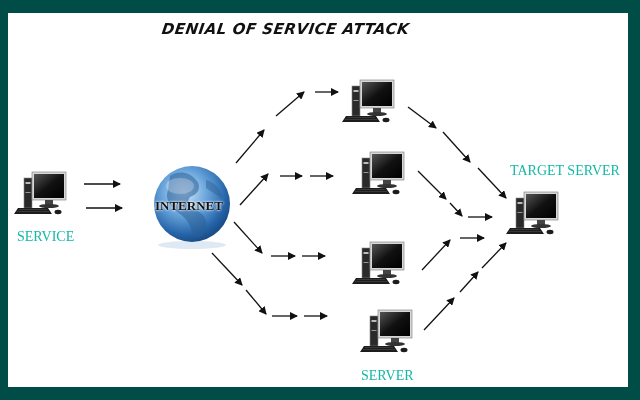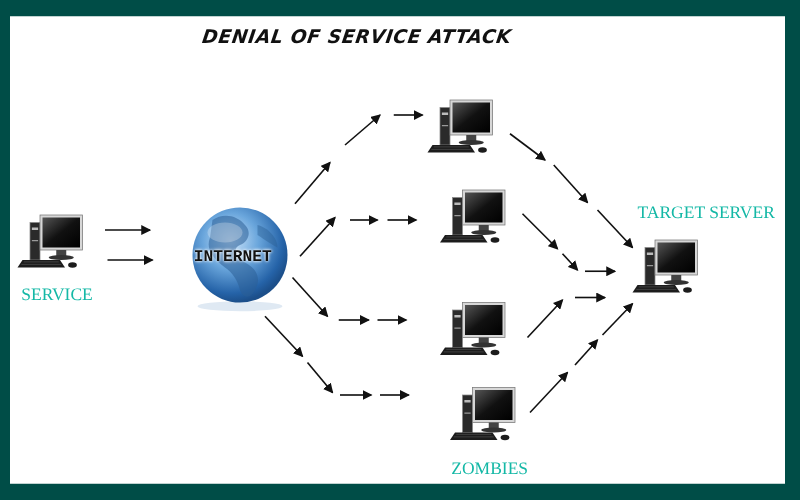--- a/index.html
+++ b/index.html
@@ -1,20 +1,20 @@
 <!DOCTYPE html>
 <html><head>
 <meta charset="utf-8">
 <style>
   html, body { margin: 0; padding: 0; }
   body { width: 640px; height: 400px; background: #004d47; position: relative; overflow: hidden; }
   .canvas { position: absolute; left: 8px; top: 13px; width: 620px; height: 374px; background: #ffffff; overflow: hidden; }
   .title { position: absolute; left: 162px; top: 20px; font-family: "DejaVu Sans", sans-serif; font-weight: bold; font-style: italic; font-size: 15px; letter-spacing: 0.5px; color: #111; transform: skewX(-8deg); }
   .label { position: absolute; font-family: "Liberation Serif", serif; font-size: 14px; color: #14b8a6; white-space: nowrap; }
-  .globe-label { position: absolute; font-family: Liberation Mono, monospace; font-weight: bold; font-size: 13px; color: #111; white-space: nowrap; text-shadow: 0 0 2px #fff, 0 0 3px #fff; }
+  .globe-label { position: absolute; font-family: Liberation Serif, serif; font-weight: bold; font-size: 13px; color: #111; white-space: nowrap; text-shadow: 0 0 2px #fff, 0 0 3px #fff; }
   svg.diagram { position: absolute; left: 0; top: 0; }
 </style>
 </head>
 <body>
 
 <div class="canvas"></div>
 
 <svg class="diagram" width="640" height="400">
   <defs>
     <marker id="ah" markerWidth="8" markerHeight="8" refX="7" refY="4" orient="auto" markerUnits="userSpaceOnUse">
@@ -102,13 +102,13 @@
     <line x1="424" y1="330" x2="454" y2="298" marker-end="url(#ah)"></line>
     <line x1="460" y1="292" x2="478" y2="272" marker-end="url(#ah)"></line>
     <line x1="482" y1="268" x2="506" y2="243" marker-end="url(#ah)"></line>
   </g>
 </svg>
 
 <div class="title">DENIAL OF SERVICE ATTACK</div>
 <div class="label" style="left:17px; top:229px;">SERVICE</div>
 <div class="globe-label" style="left:155px; top:198px;">INTERNET</div>
 <div class="label" style="left:510px; top:163px;">TARGET SERVER</div>
-<div class="label" style="left:361px; top:368px;">ZOMBIES</div>
+<div class="label" style="left:361px; top:368px;">SERVER</div>
 
 </body></html>

